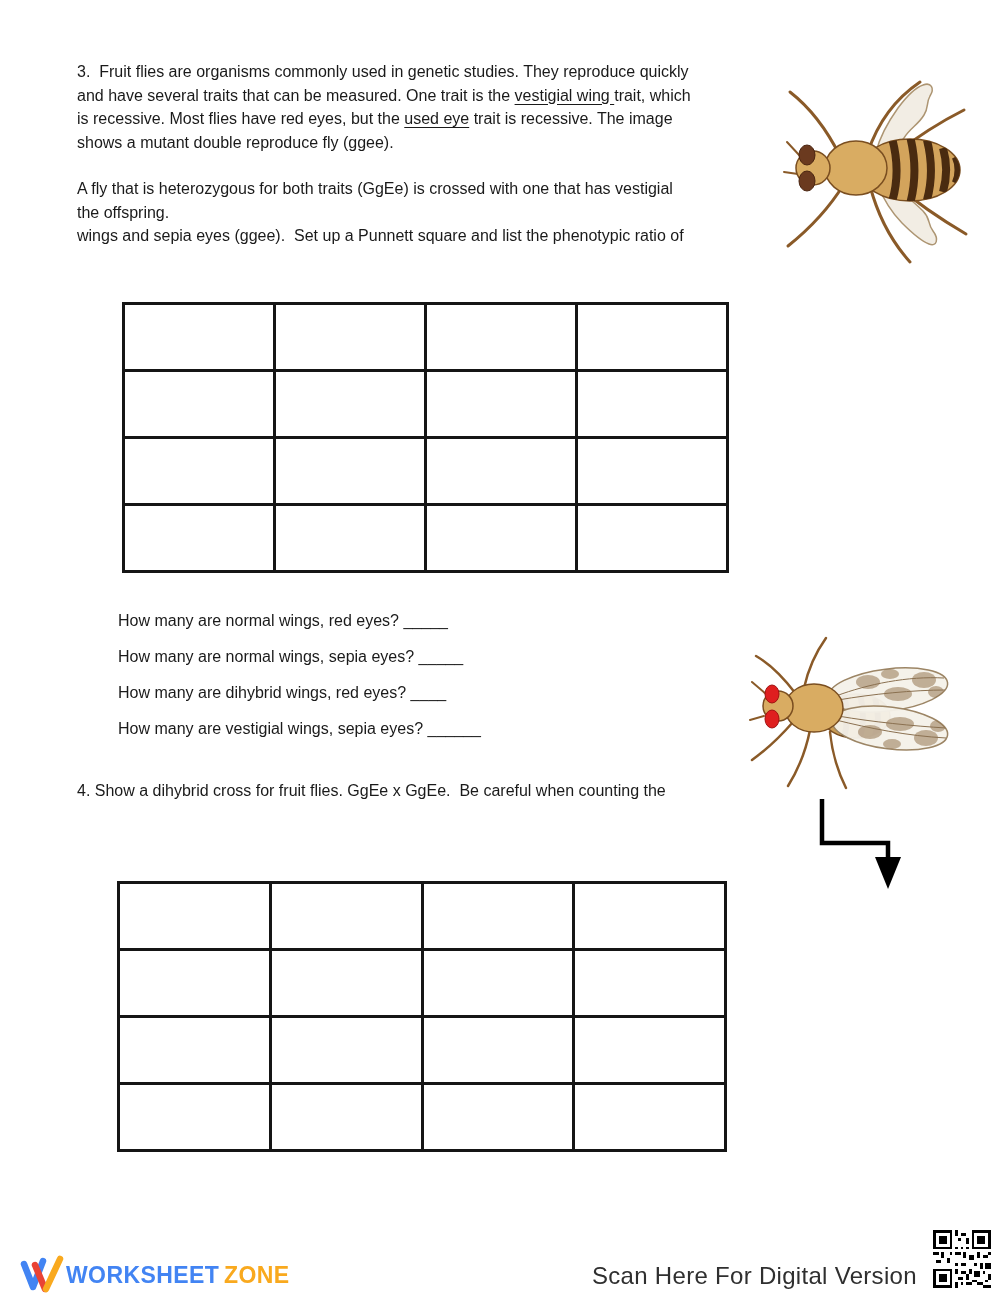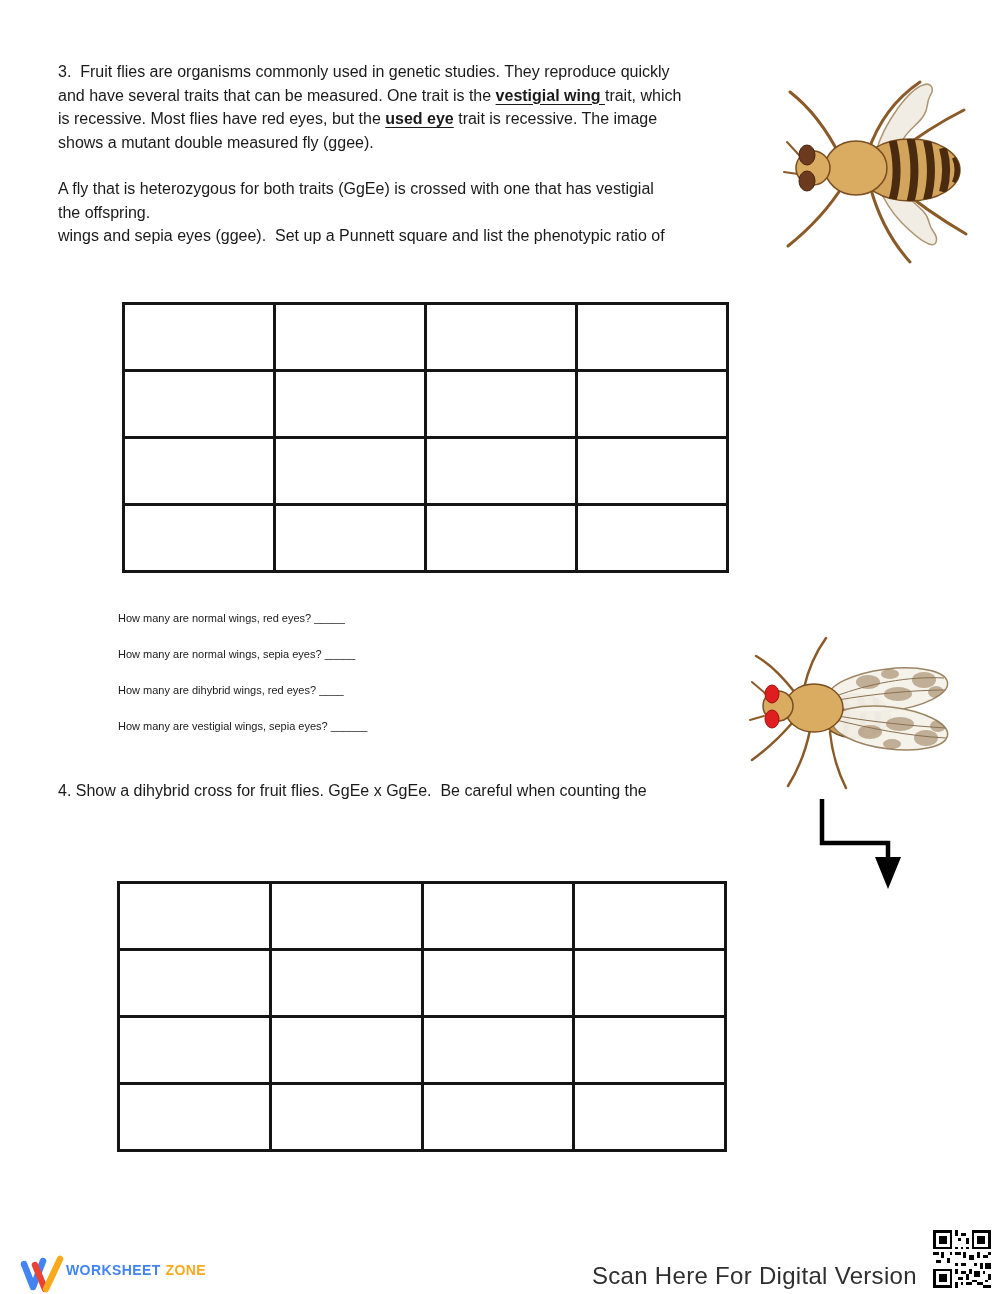--- a/index.html
+++ b/index.html
@@ -1,37 +1,37 @@
 <!DOCTYPE html>
 <html><head>
 <meta charset="utf-8">
 <style>
   html,body{margin:0;padding:0;}
   body{
     width:1000px;height:1294px;position:relative;background:#ffffff;
     font-family:"Liberation Sans", sans-serif;color:#1a1a1a;overflow:hidden;
   }
-  .para{position:absolute;font-size:16px;line-height:23.5px;}
+  .para{position:absolute;font-size:16px;line-height:23.5px;margin-left:19px;}
   .pline{white-space:pre;}
-  .u{text-decoration:underline;text-underline-offset:3px;font-weight:bold;}
-  .qline{position:absolute;font-size:11px;white-space:pre;}
+  .u{text-decoration:underline;text-underline-offset:3px;}
+  .qline{position:absolute;font-size:16px;white-space:pre;}
   table.punnett{position:absolute;border-collapse:collapse;table-layout:fixed;background:#fff;}
   table.punnett td{border:3px solid #151515;padding:0;}
   .abs{position:absolute;}
-  .logo-text{position:absolute;left:66px;top:1262px;font-size:14px;font-weight:800;letter-spacing:.4px;white-space:pre;}
+  .logo-text{position:absolute;left:66px;top:1262px;font-size:23px;font-weight:800;letter-spacing:.4px;white-space:pre;}
   .scan-text{position:absolute;left:592px;top:1262px;font-size:24px;color:#2f2f2f;letter-spacing:.3px;white-space:pre;}
 </style>
 </head>
 <body>
 
 <div class="para" style="left:58px;top:60px;">
   <div class="pline"><span>3.  Fruit flies are organisms commonly used in genetic studies. They reproduce quickly</span></div>
   <div class="pline"><span>and have several traits that can be measured. One trait is the </span><span class="u">vestigial wing </span><span>trait, which</span></div>
   <div class="pline"><span>is recessive. Most flies have red eyes, but the </span><span class="u">used eye</span><span> trait is recessive. The image</span></div>
-  <div class="pline"><span>shows a mutant double measured fly (ggee).</span></div>
+  <div class="pline"><span>shows a mutant double reproduce fly (ggee).</span></div>
 </div>
 
 <div class="para" style="left:58px;top:177px;">
   <div class="pline"><span>A fly that is heterozygous for both traits (GgEe) is crossed with one that has vestigial</span></div>
   <div class="pline"><span>the offspring.</span></div>
   <div class="pline"><span>wings and sepia eyes (ggee).  Set up a Punnett square and list the phenotypic ratio of</span></div>
 </div>
 
 <svg class="abs" style="left:780px;top:64px;" width="192" height="212" viewBox="0 0 192 212" aria-hidden="true">
   <g stroke="#8A5A28" stroke-width="3" fill="none" stroke-linecap="round">

